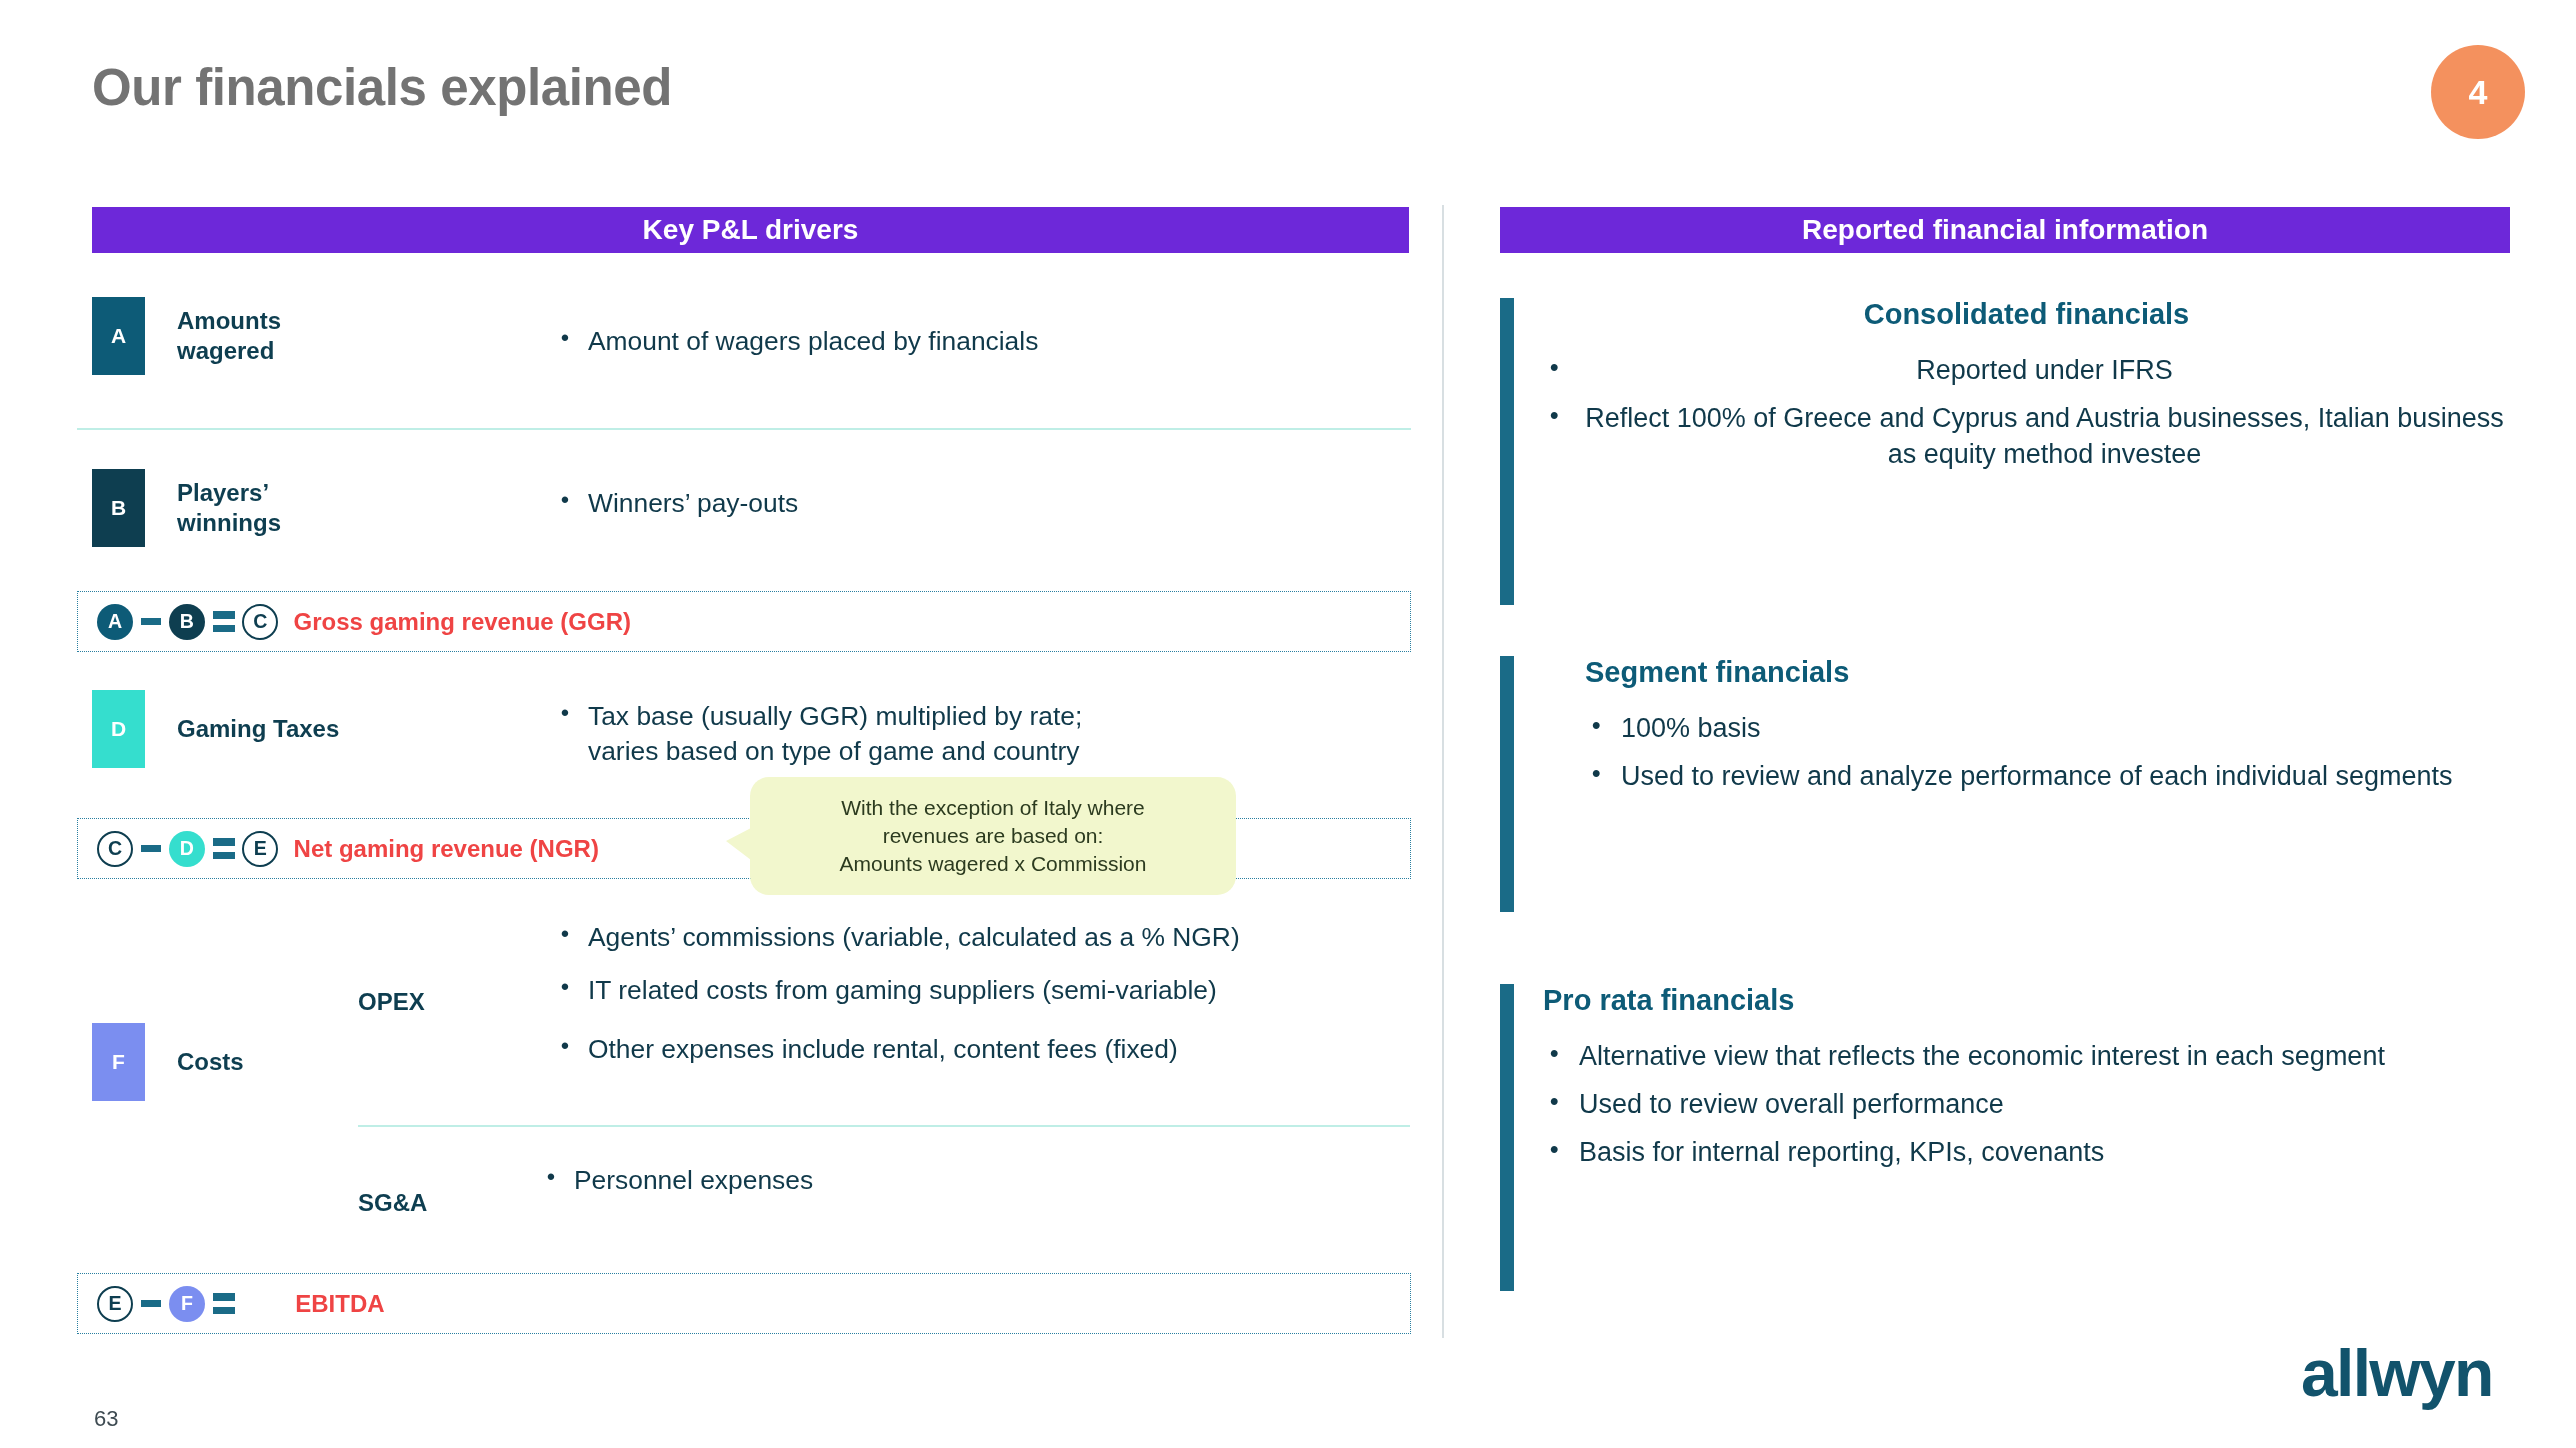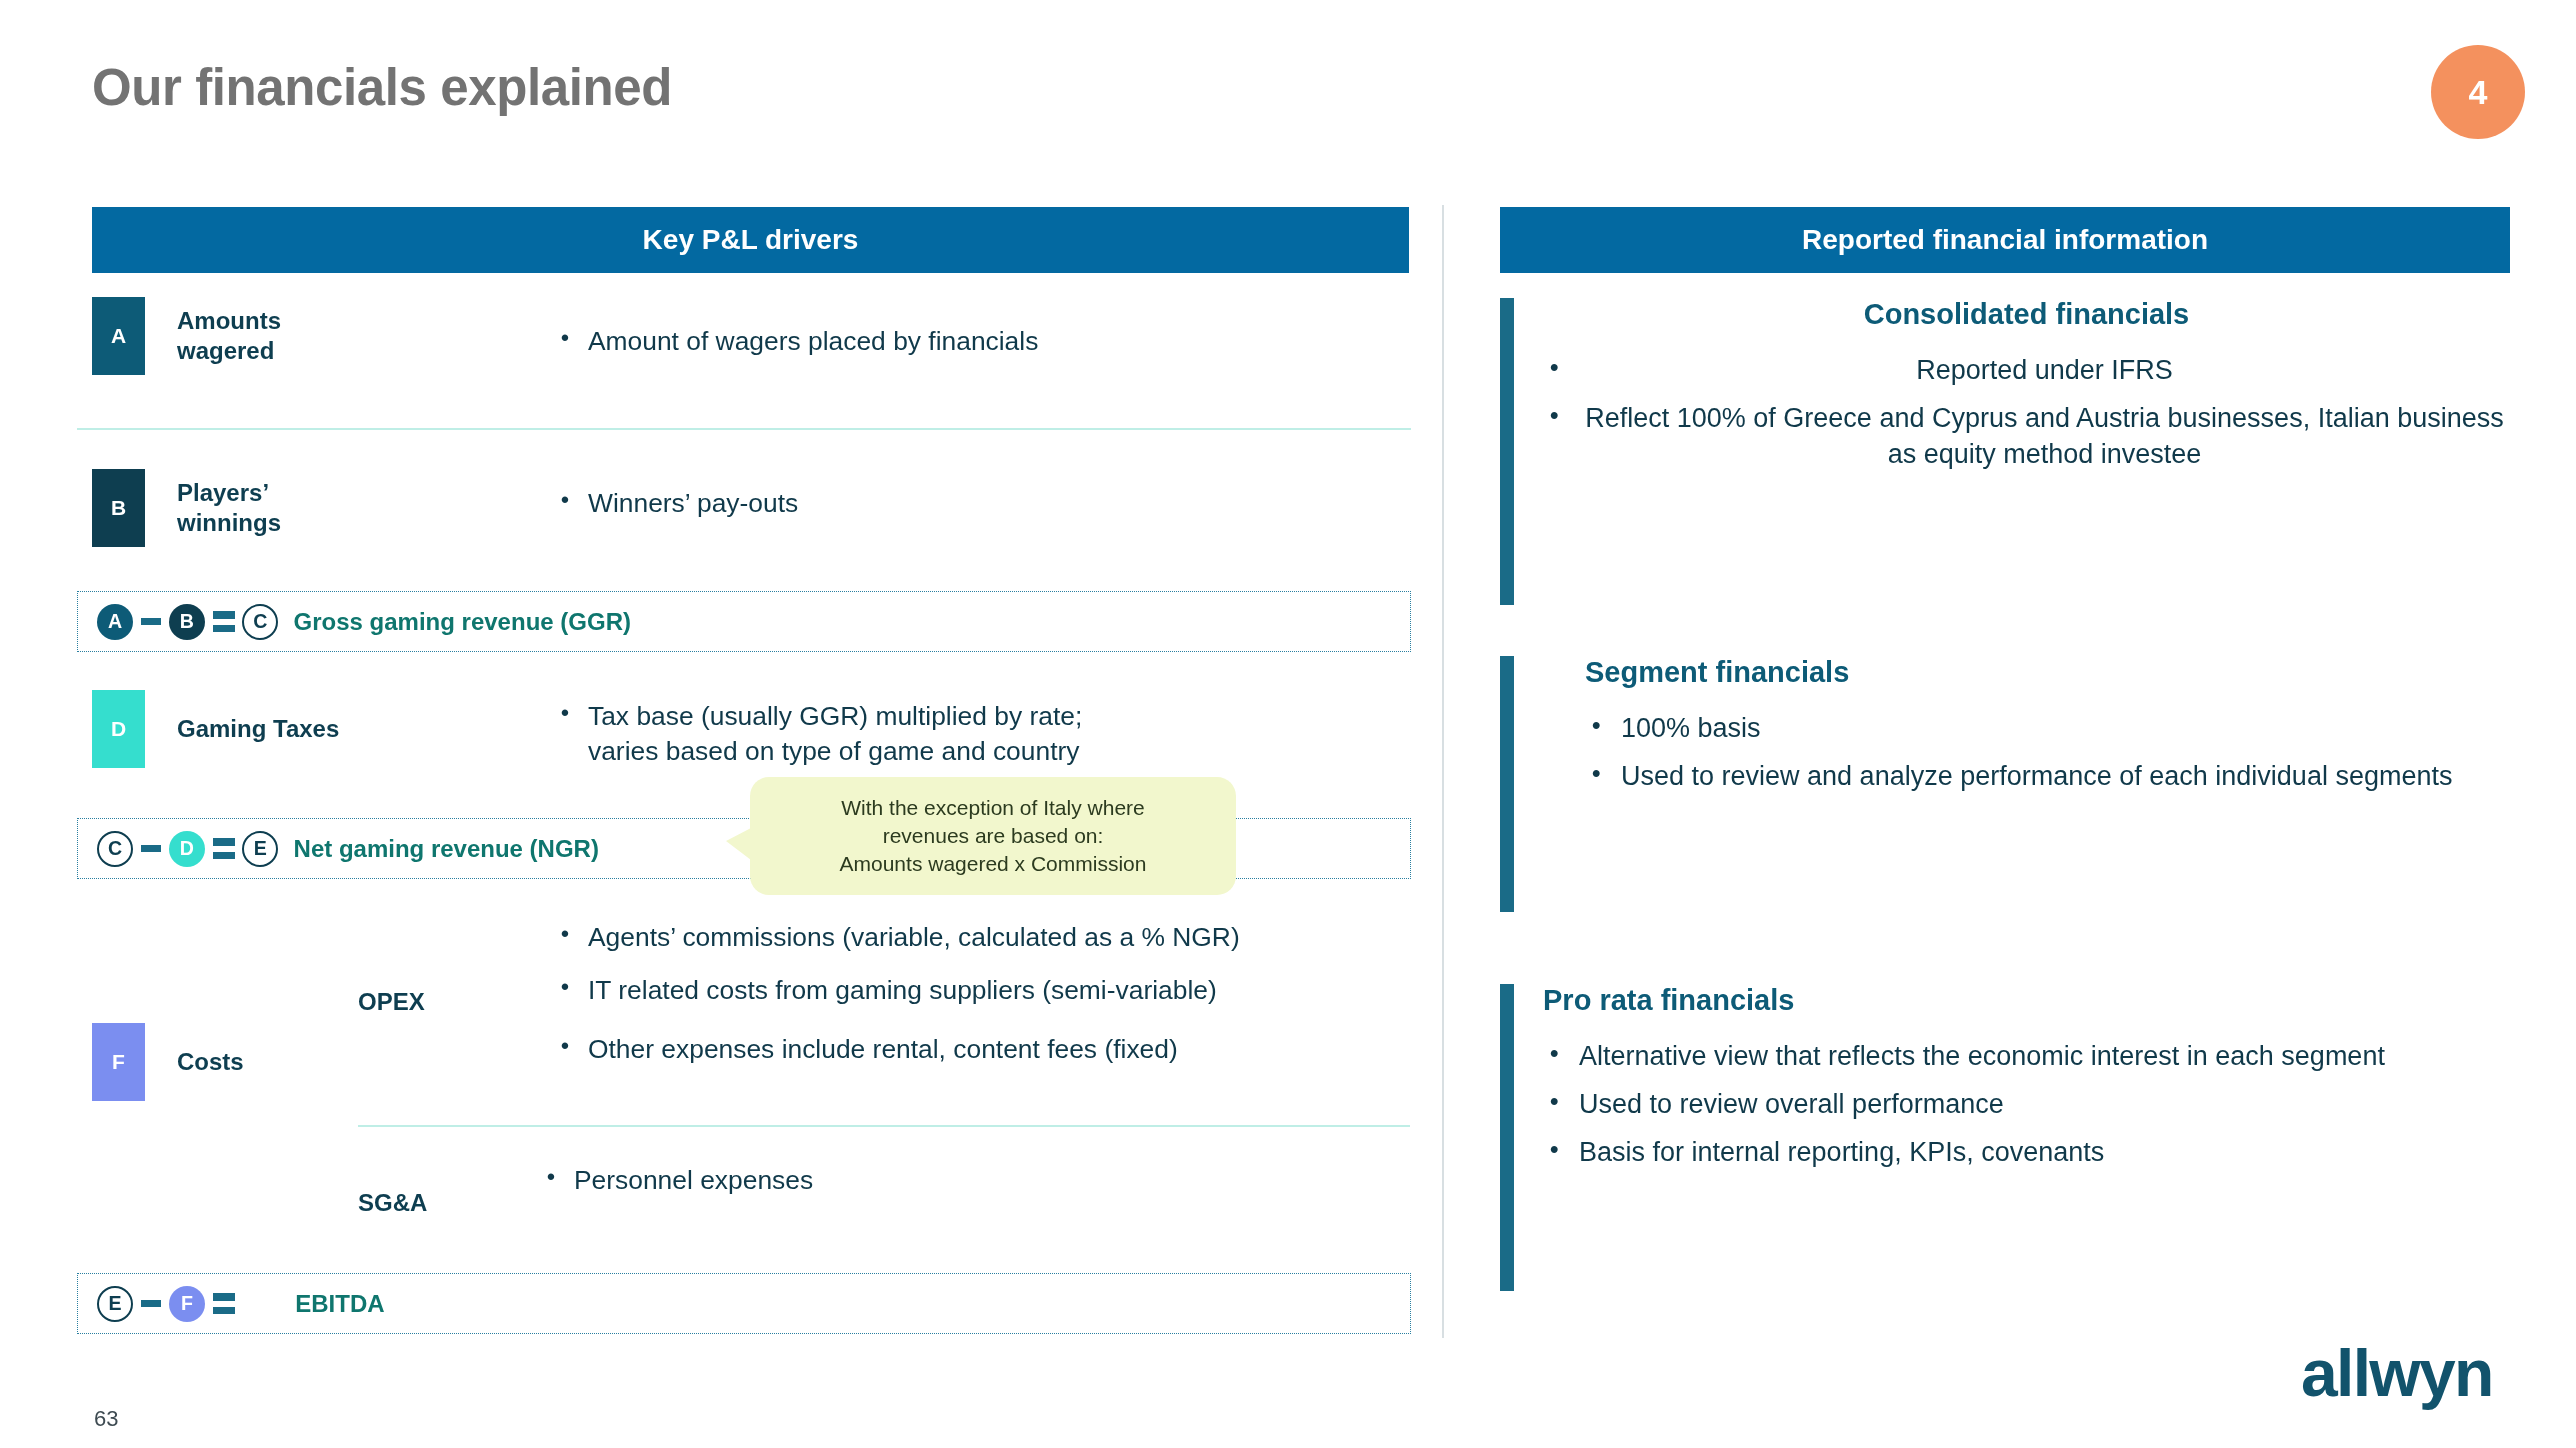--- a/index.html
+++ b/index.html
@@ -22,22 +22,22 @@
   .step-badge{
     position:absolute;left:2431px;top:45px;
     width:94px;height:94px;border-radius:50%;
     background:#f4915e;
     display:flex;align-items:center;justify-content:center;
     color:#ffffff;font-size:34px;font-weight:bold;
   }
 
   
   .panel-head{
-    position:absolute;height:66px;
-    background:#0369a1;
+    position:absolute;height:46px;
+    background:#6d28d9;
     display:flex;align-items:center;justify-content:center;
     color:#ffffff;font-size:28px;font-weight:bold;
   }
   #left-head{left:92px;top:207px;width:1317px;}
   #right-head{left:1500px;top:207px;width:1010px;}
 
   .vdivider{
     position:absolute;left:1442px;top:205px;width:1.7px;height:1133px;
     background:#d8dfe2;
   }
@@ -93,21 +93,21 @@
   .op-minus{
     width:20.5px;height:7.7px;background:#1a6b87;
     margin:0 7.7px;flex:0 0 auto;
   }
   .op-equals{
     width:22px;margin:0 7.7px;flex:0 0 auto;
     display:flex;flex-direction:column;justify-content:center;gap:6px;
   }
   .op-equals span{display:block;height:7.7px;background:#1a6b87;width:100%;}
   .formula-label{
-    margin-left:15.3px;font-size:24px;font-weight:bold;color:#0f766e;
+    margin-left:15.3px;font-size:24px;font-weight:bold;color:#ef4444;
   }
   .formula-label.indent{margin-left:53px;}
 
   
   .callout{
     position:absolute;
     background:#f2f7cd;
     border-radius:19px;
     padding:17px 22px;
     text-align:center;

